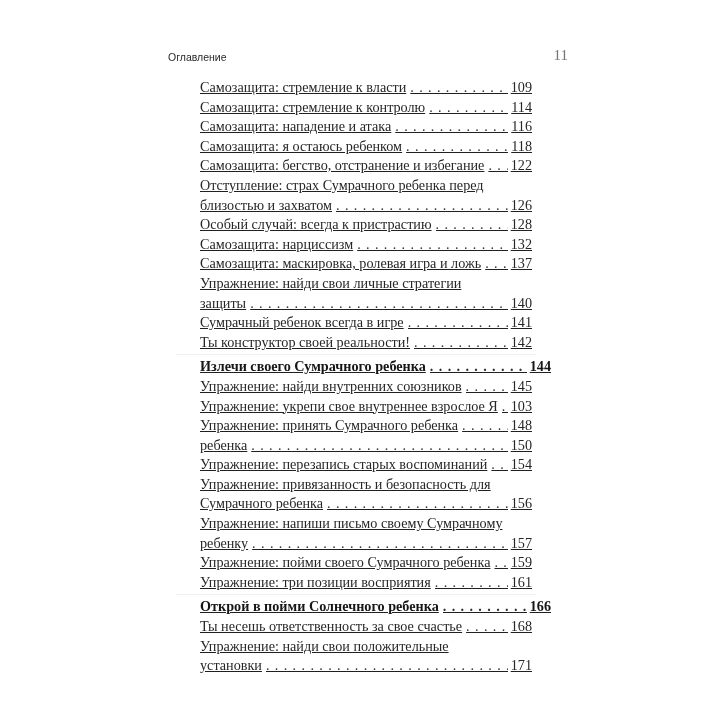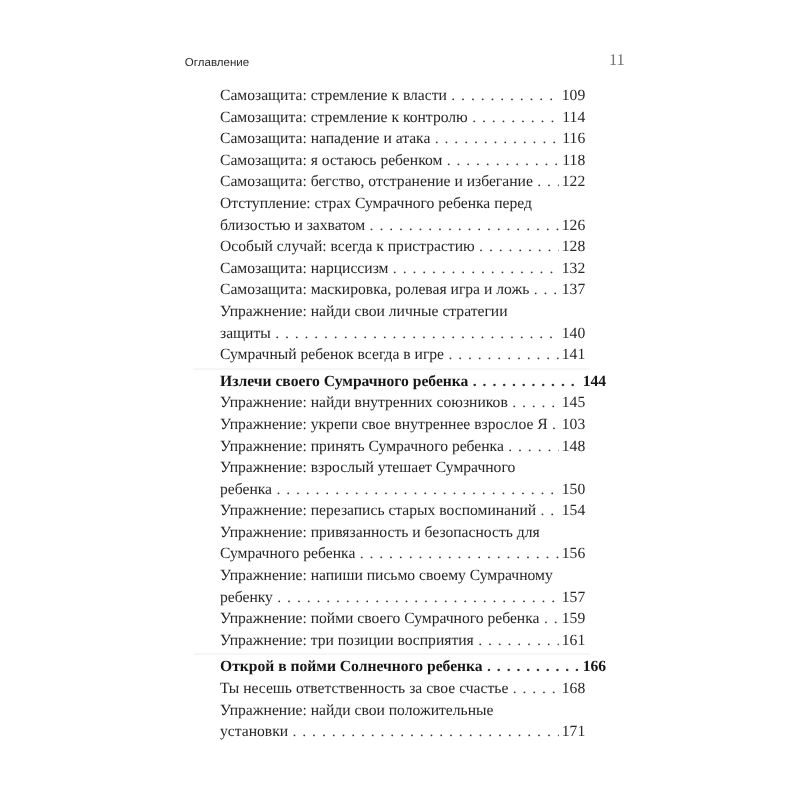--- a/index.html
+++ b/index.html
@@ -11,21 +11,21 @@
     .running-head {
       position: absolute; left: 168px; top: 51px;
       font-family: "Liberation Sans", "DejaVu Sans", sans-serif;
       font-size: 10.5px; color: #2a2a2a;
     }
     .page-number {
       position: absolute; right: 188px; top: 47px;
       font-family: "Liberation Serif", "DejaVu Serif", serif;
       font-size: 15px; color: #737373;
     }
-    .toc { position: absolute; left: 0; top: 78px; width: 720px; }
+    .toc { position: absolute; left: 0; top: 78px; width: 720px; text-decoration: underline; }
     .toc-line {
       position: relative; height: 19.6px; line-height: 19.6px;
       font-family: "Liberation Serif", "DejaVu Serif", serif;
       font-size: 14.2px; color: #262626;
       display: flex; align-items: baseline;
       margin-left: 200px; width: 332px;
     }
     .toc-line.cont { }
     .toc-line.chapter {
       width: 351px; font-weight: bold; color: #161616;
@@ -111,20 +111,25 @@
     <div class="toc-line cont">
         <span class="entry-text">защиты</span>
         <span class="leader"></span>
         <span class="entry-page">140</span>
       </div>
     <div class="toc-line">
         <span class="entry-text">Сумрачный ребенок всегда в игре</span>
         <span class="leader"></span>
         <span class="entry-page">141</span>
       </div>
+    <div class="toc-line">
+        <span class="entry-text">Ты конструктор своей реальности!</span>
+        <span class="leader"></span>
+        <span class="entry-page">142</span>
+      </div>
 
     <div class="chapter-gap">
         <div class="chapter-rule"></div>
       </div>
     <div class="toc-line chapter">
         <span class="entry-text">Излечи своего Сумрачного ребенка</span>
         <span class="leader"></span>
         <span class="entry-page">144</span>
       </div>
 
@@ -136,24 +141,20 @@
     <div class="toc-line">
         <span class="entry-text">Упражнение: укрепи свое внутреннее взрослое Я</span>
         <span class="leader"></span>
         <span class="entry-page">103</span>
       </div>
     <div class="toc-line">
         <span class="entry-text">Упражнение: принять Сумрачного ребенка</span>
         <span class="leader"></span>
         <span class="entry-page">148</span>
       </div>
-    <div class="toc-line">
-        <span class="entry-text">Упражнение: взрослый утешает Сумрачного</span>
-        <span class="spacer"></span>
-      </div>
     <div class="toc-line cont">
         <span class="entry-text">ребенка</span>
         <span class="leader"></span>
         <span class="entry-page">150</span>
       </div>
     <div class="toc-line">
         <span class="entry-text">Упражнение: перезапись старых воспоминаний</span>
         <span class="leader"></span>
         <span class="entry-page">154</span>
       </div>

